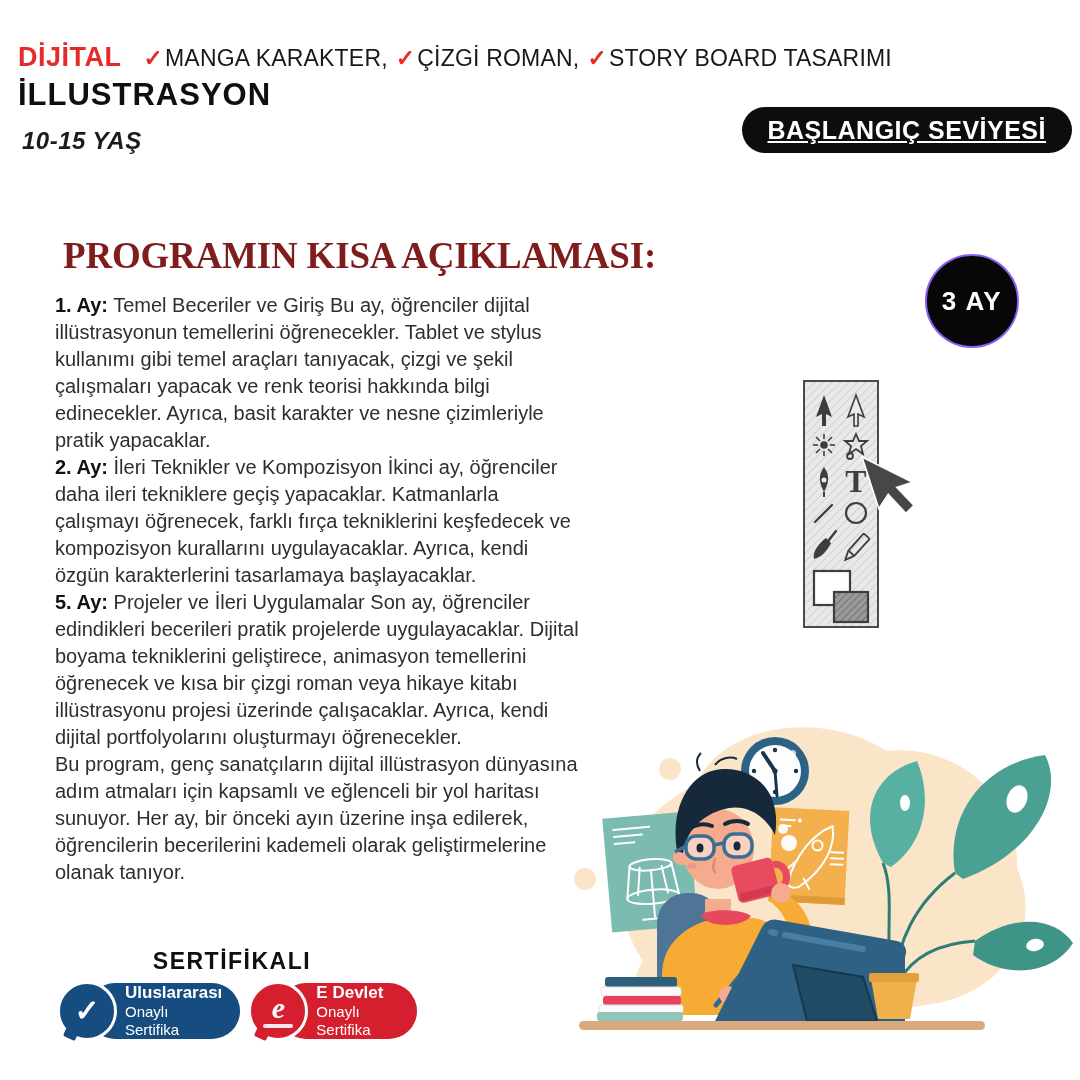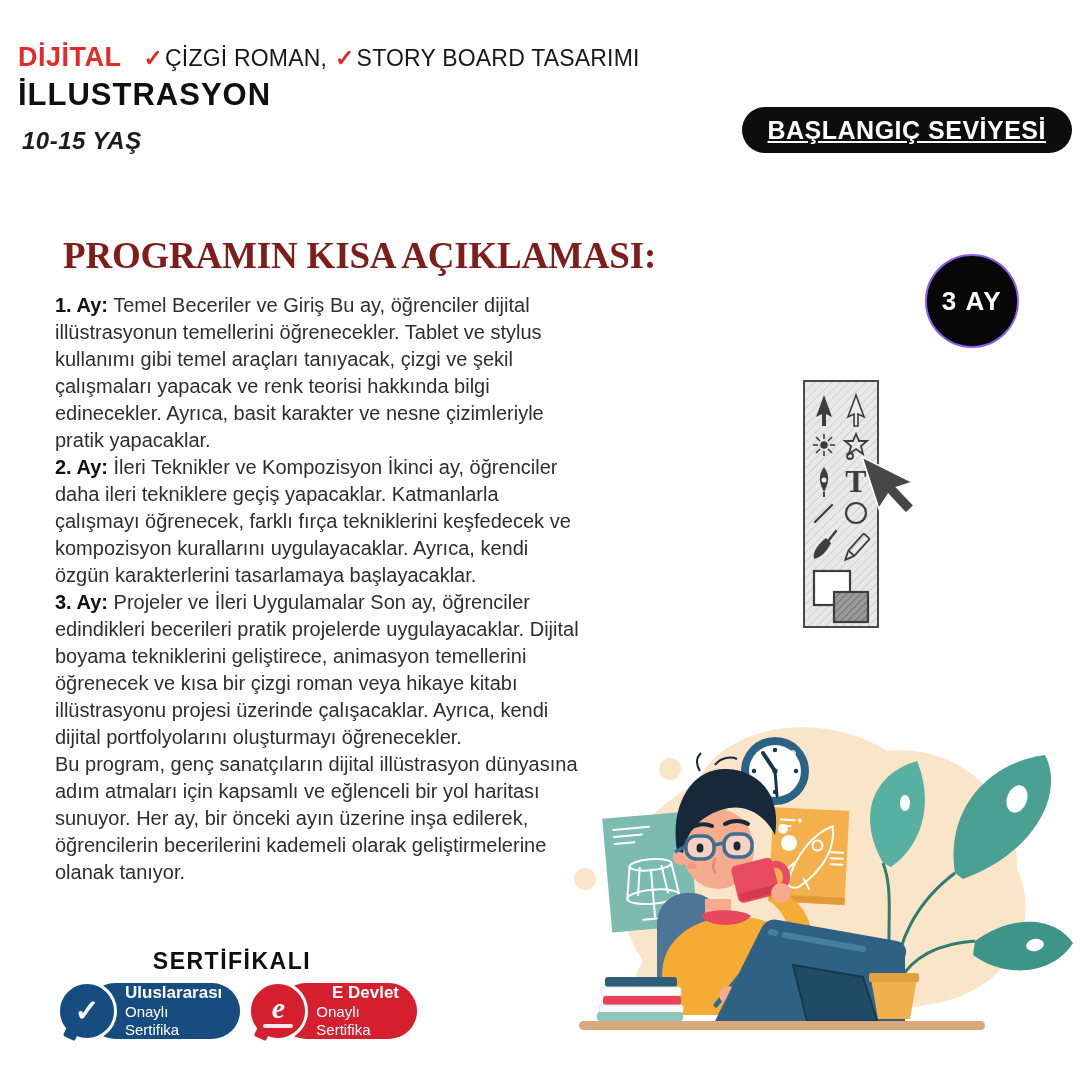--- a/index.html
+++ b/index.html
@@ -36,21 +36,21 @@
   }
   .toolbar-art { position:absolute; left:798px; top:373px; }
   .student-art { position:absolute; left:565px; top:703px; }
   
   .footer { position:absolute; left:57px; top:948px; width:360px; }
   .cert-title { width:230px; margin-left:60px; text-align:center;
     font-size:23px; font-weight:700; letter-spacing:1.5px; color:#0f0f0f; }
   .badges { display:flex; gap:8px; margin-top:8px; }
   .badge { position:relative; padding-left:30px; }
   .badge-pill { height:56px; border-radius:28px; padding:5px 18px 5px 38px;
-    display:flex; flex-direction:column; justify-content:center; align-items:flex-end;
+    display:flex; flex-direction:column; justify-content:center; align-items:flex-start;
     color:#fff; box-sizing:border-box; }
   .badge-line1 { font-weight:700; font-size:17px; line-height:20px; }
   .badge-line2 { font-size:15px; line-height:18px; }
   .badge-circle { position:absolute; left:0; top:-2px; width:60px; height:60px;
     border-radius:50%; border:3px solid #fff; box-sizing:border-box;
     display:flex; flex-direction:column; align-items:center; justify-content:center;
     color:#fff; z-index:2; }
   .badge-circle::after { content:""; position:absolute; left:5px; bottom:-1px;
     width:13px; height:13px; background:inherit; border-radius:2px;
     transform:rotate(25deg); z-index:-1; }
@@ -62,35 +62,36 @@
   .edevlet-bar { width:30px; height:4px; background:#fff; border-radius:2px; margin-top:3px; opacity:.9; }
 </style>
 </head>
 <body>
 
 <div class="page">
 
   <header class="header">
     <div class="title-row">
       <span class="brand">DİJİTAL</span>
+      <span class="feature"><span class="check">✓</span><span>MANGA KARAKTER,</span></span>
       <span class="feature"><span class="check">✓</span><span>ÇİZGİ ROMAN,</span></span>
       <span class="feature"><span class="check">✓</span><span>STORY BOARD TASARIMI</span></span>
     </div>
     <div class="title2">İLLUSTRASYON</div>
     <div class="age">10-15 YAŞ</div>
   </header>
 
   <div class="level-pill">BAŞLANGIÇ SEVİYESİ</div>
 
   <h1 class="section-title">PROGRAMIN KISA AÇIKLAMASI:</h1>
 
   <div class="body-text">
     <p><b>1. Ay:</b> <span>Temel Beceriler ve Giriş Bu ay, öğrenciler dijital illüstrasyonun temellerini öğrenecekler. Tablet ve stylus kullanımı gibi temel araçları tanıyacak, çizgi ve şekil çalışmaları yapacak ve renk teorisi hakkında bilgi edinecekler. Ayrıca, basit karakter ve nesne çizimleriyle pratik yapacaklar.</span></p>
     <p><b>2. Ay:</b> <span>İleri Teknikler ve Kompozisyon İkinci ay, öğrenciler daha ileri tekniklere geçiş yapacaklar. Katmanlarla çalışmayı öğrenecek, farklı fırça tekniklerini keşfedecek ve kompozisyon kurallarını uygulayacaklar. Ayrıca, kendi özgün karakterlerini tasarlamaya başlayacaklar.</span></p>
-    <p><b>3. Ay:</b> <span>Projeler ve İleri Uygulamalar Son ay, öğrenciler edindikleri becerileri pratik projelerde uygulayacaklar. Dijital boyama tekniklerini geliştirece, animasyon temellerini öğrenecek ve kısa bir çizgi roman veya hikaye kitabı illüstrasyonu projesi üzerinde çalışacaklar. Ayrıca, kendi dijital portfolyolarını oluşturmayı öğrenecekler.</span></p>
+    <p><b>5. Ay:</b> <span>Projeler ve İleri Uygulamalar Son ay, öğrenciler edindikleri becerileri pratik projelerde uygulayacaklar. Dijital boyama tekniklerini geliştirece, animasyon temellerini öğrenecek ve kısa bir çizgi roman veya hikaye kitabı illüstrasyonu projesi üzerinde çalışacaklar. Ayrıca, kendi dijital portfolyolarını oluşturmayı öğrenecekler.</span></p>
     <p> <span>Bu program, genç sanatçıların dijital illüstrasyon dünyasına adım atmaları için kapsamlı ve eğlenceli bir yol haritası sunuyor. Her ay, bir önceki ayın üzerine inşa edilerek, öğrencilerin becerilerini kademeli olarak geliştirmelerine olanak tanıyor.</span></p>
   </div>
 
   <div class="duration-circle">
     <span>3 AY</span>
   </div>
 
   <svg class="toolbar-art" width="150" height="262" viewBox="0 0 150 262">
     <defs>
       <pattern id="hatchL" width="6" height="6" patternTransform="rotate(45)" patternUnits="userSpaceOnUse">

